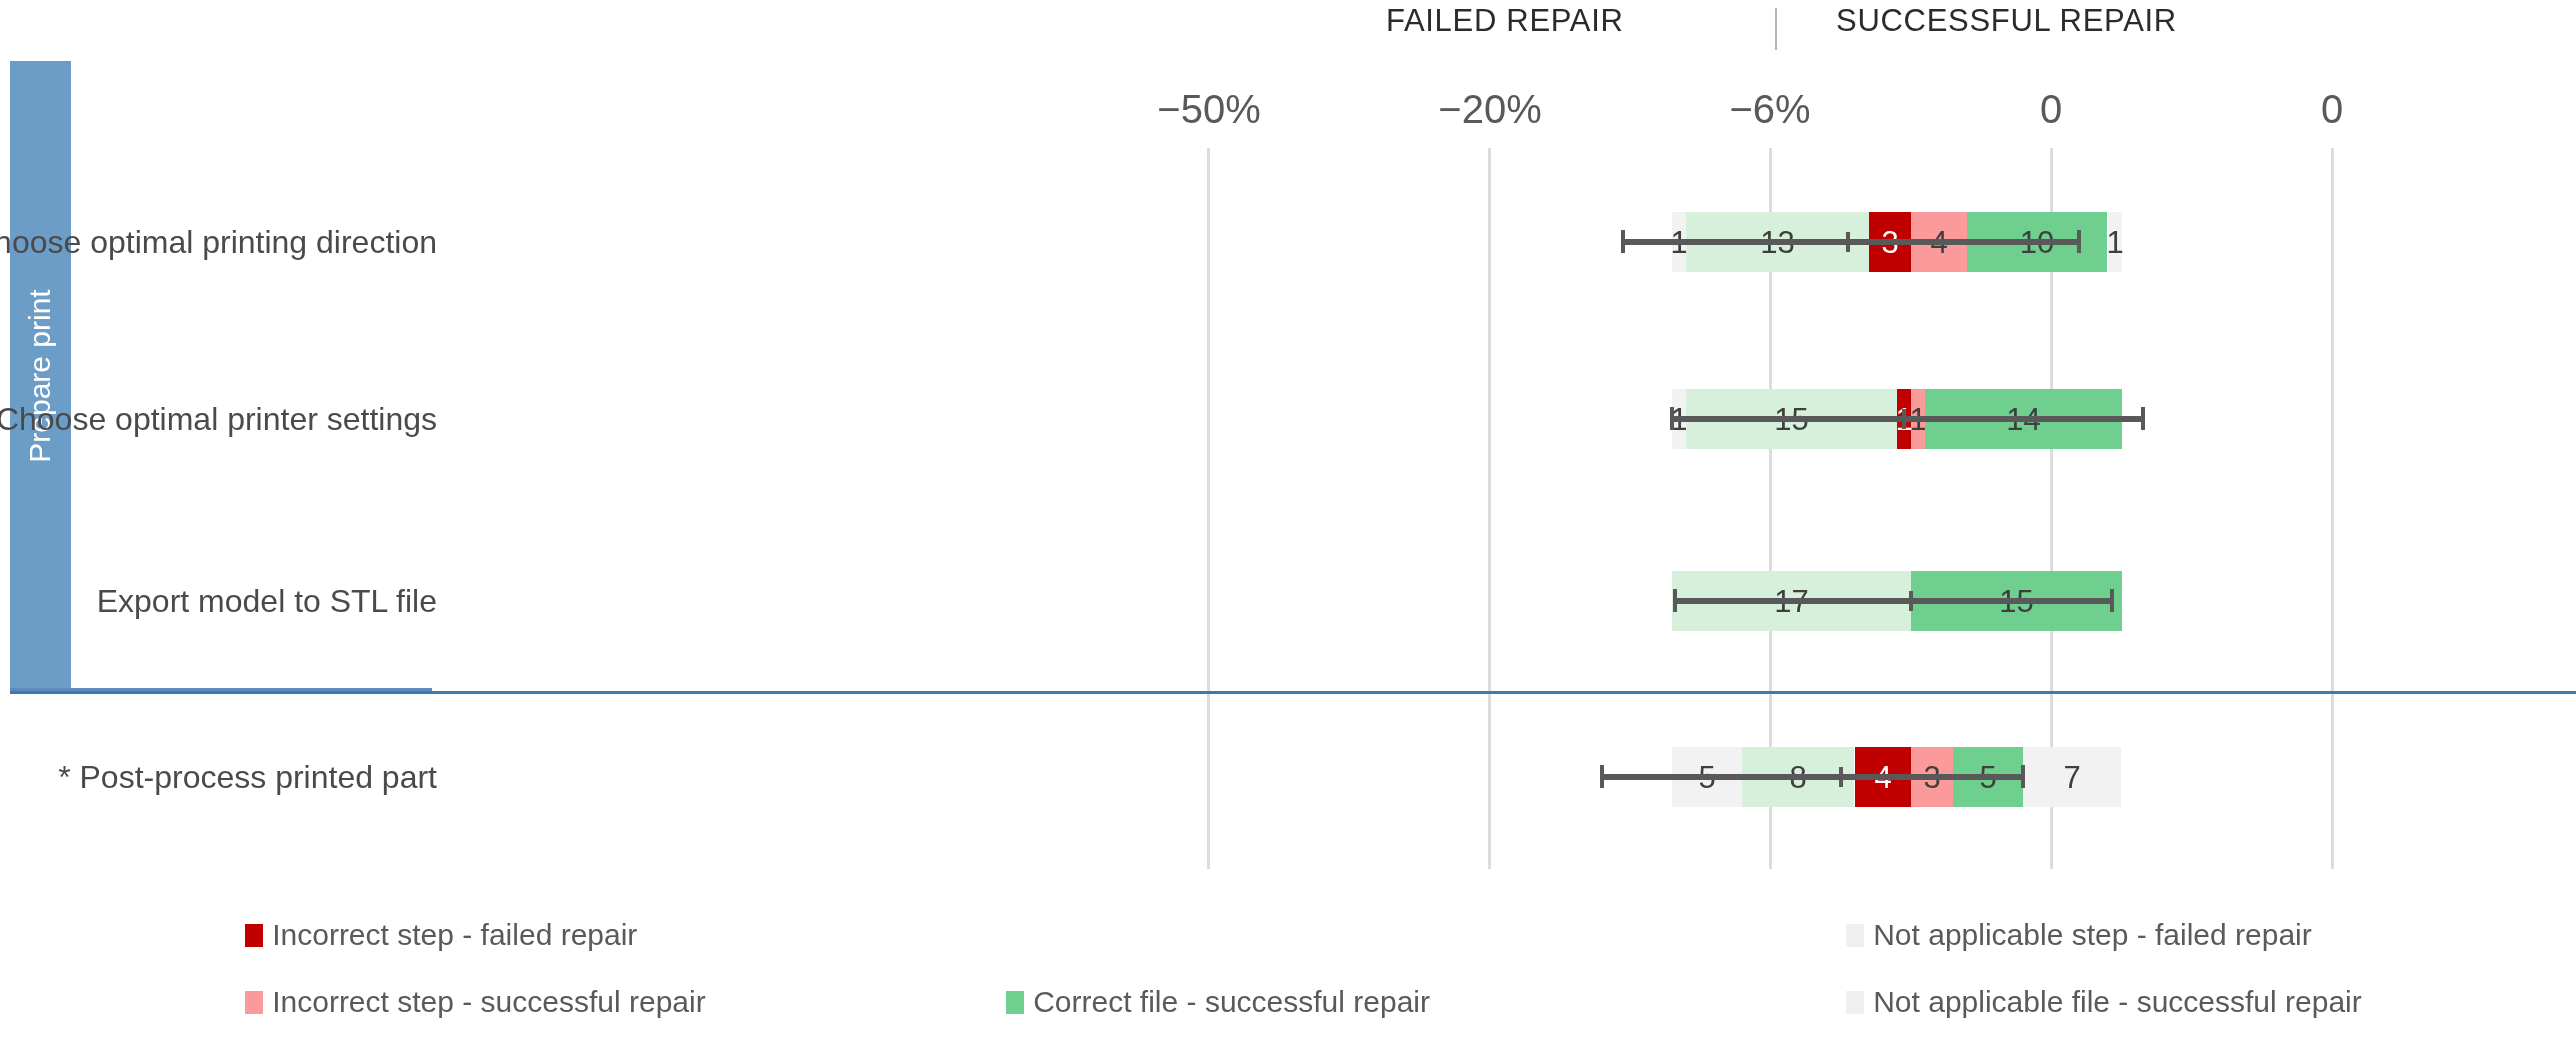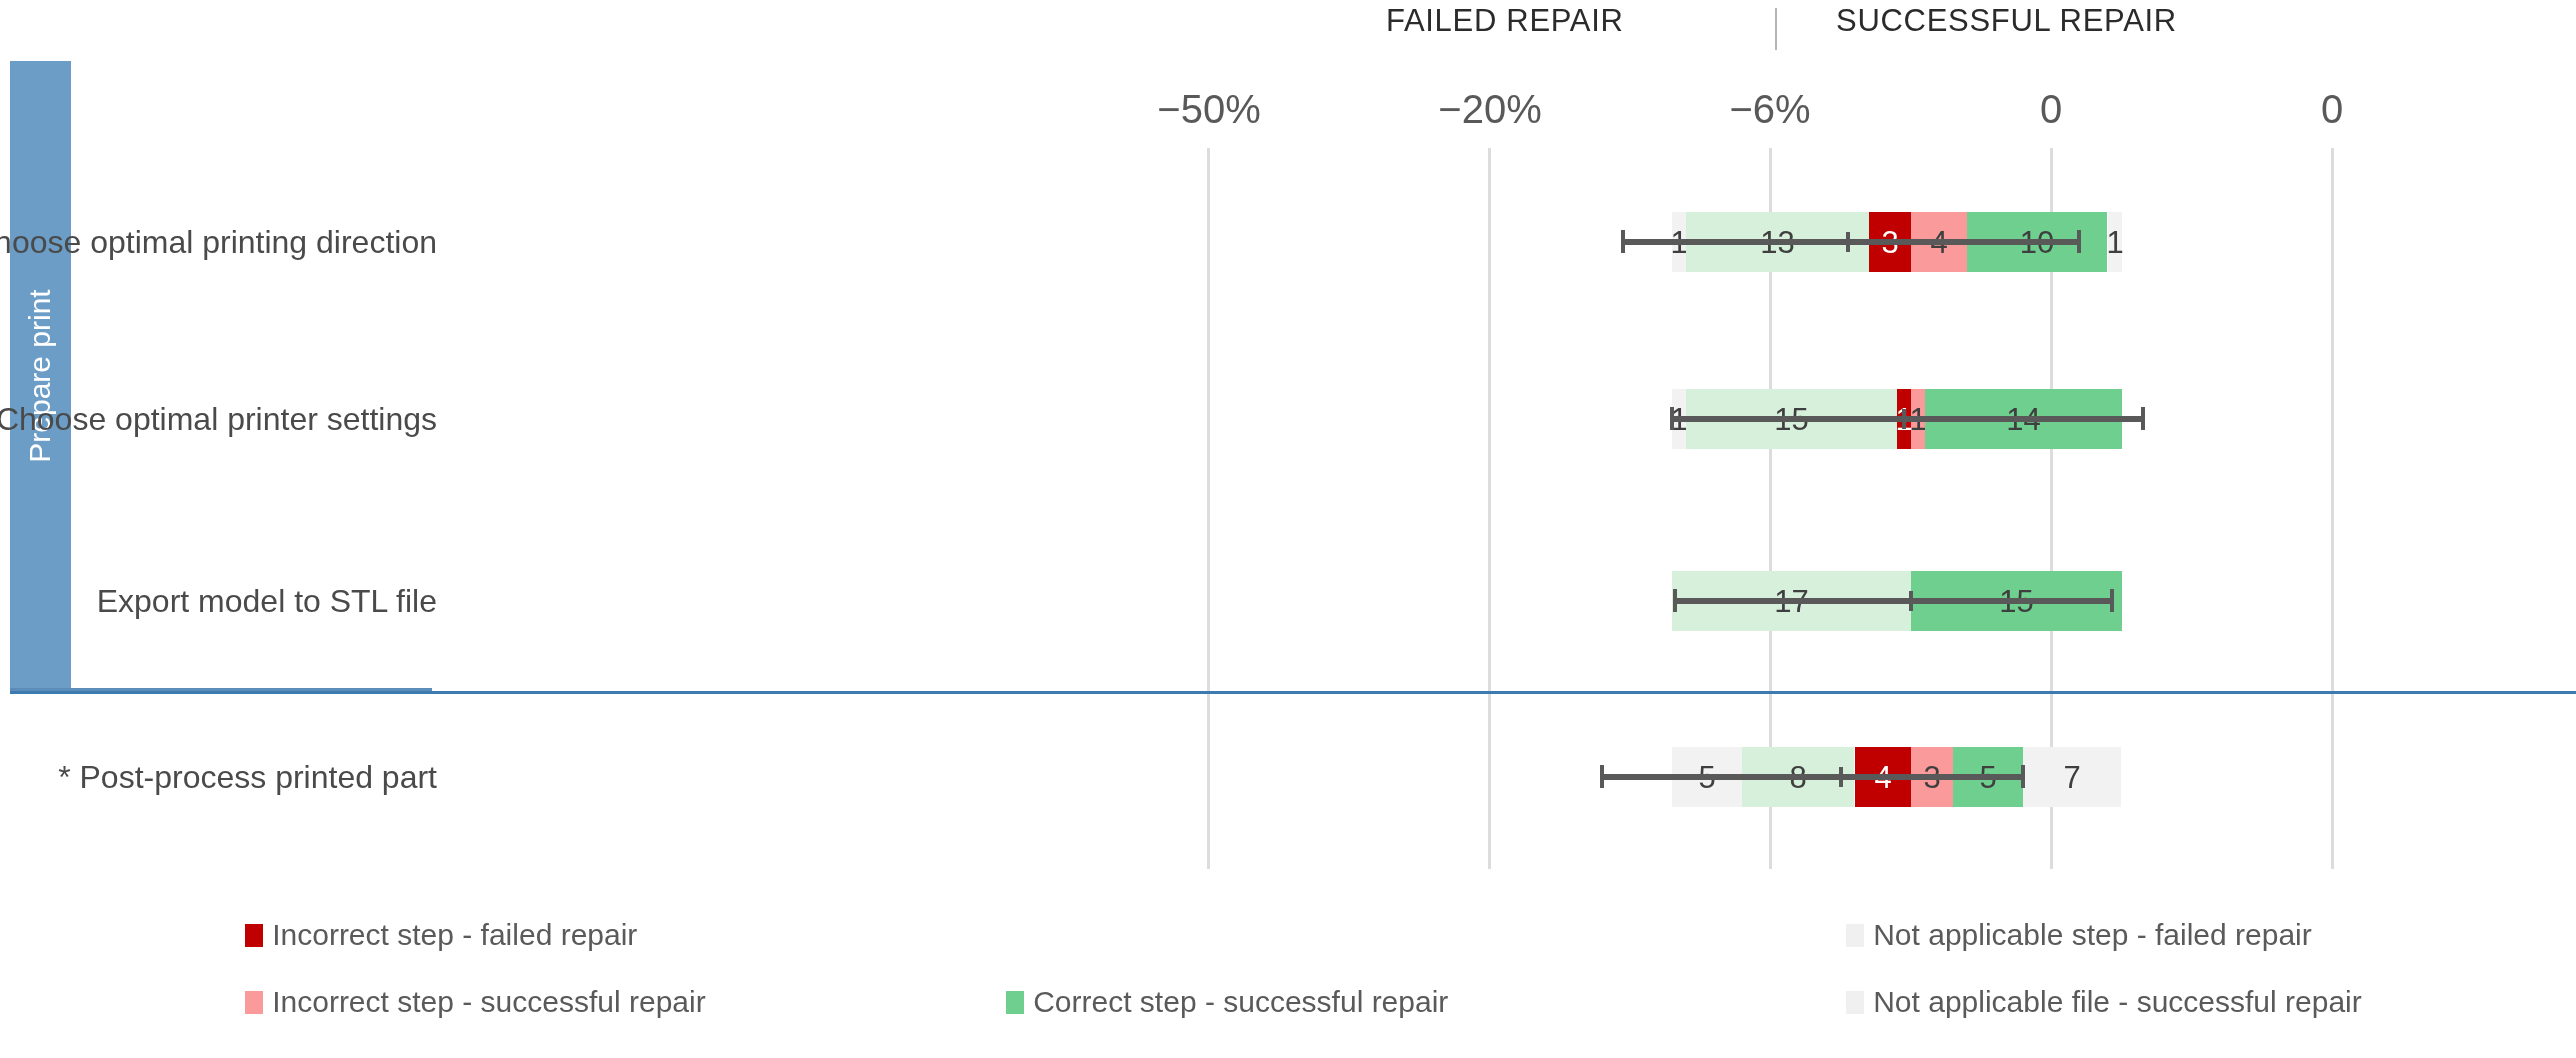--- a/index.html
+++ b/index.html
@@ -177,21 +177,21 @@
       <div class="leg-item" style="left: 1846px; top: 0px;">
         <span class="leg-swatch" style="background: rgb(240, 240, 240);"></span>
         <span class="leg-text">Not applicable step - failed repair</span>
       </div>
       <div class="leg-item" style="left: 245px; top: 67px;">
         <span class="leg-swatch" style="background: rgb(251, 154, 154);"></span>
         <span class="leg-text">Incorrect step - successful repair</span>
       </div>
       <div class="leg-item" style="left: 1006px; top: 67px;">
         <span class="leg-swatch" style="background: rgb(111, 207, 142);"></span>
-        <span class="leg-text">Correct step - successful repair</span>
+        <span class="leg-text">Correct file - successful repair</span>
       </div>
       <div class="leg-item" style="left: 1846px; top: 67px;">
         <span class="leg-swatch" style="background: rgb(240, 240, 240);"></span>
         <span class="leg-text">Not applicable file - successful repair</span>
       </div>
     </div>
 
 </div>
 
 

